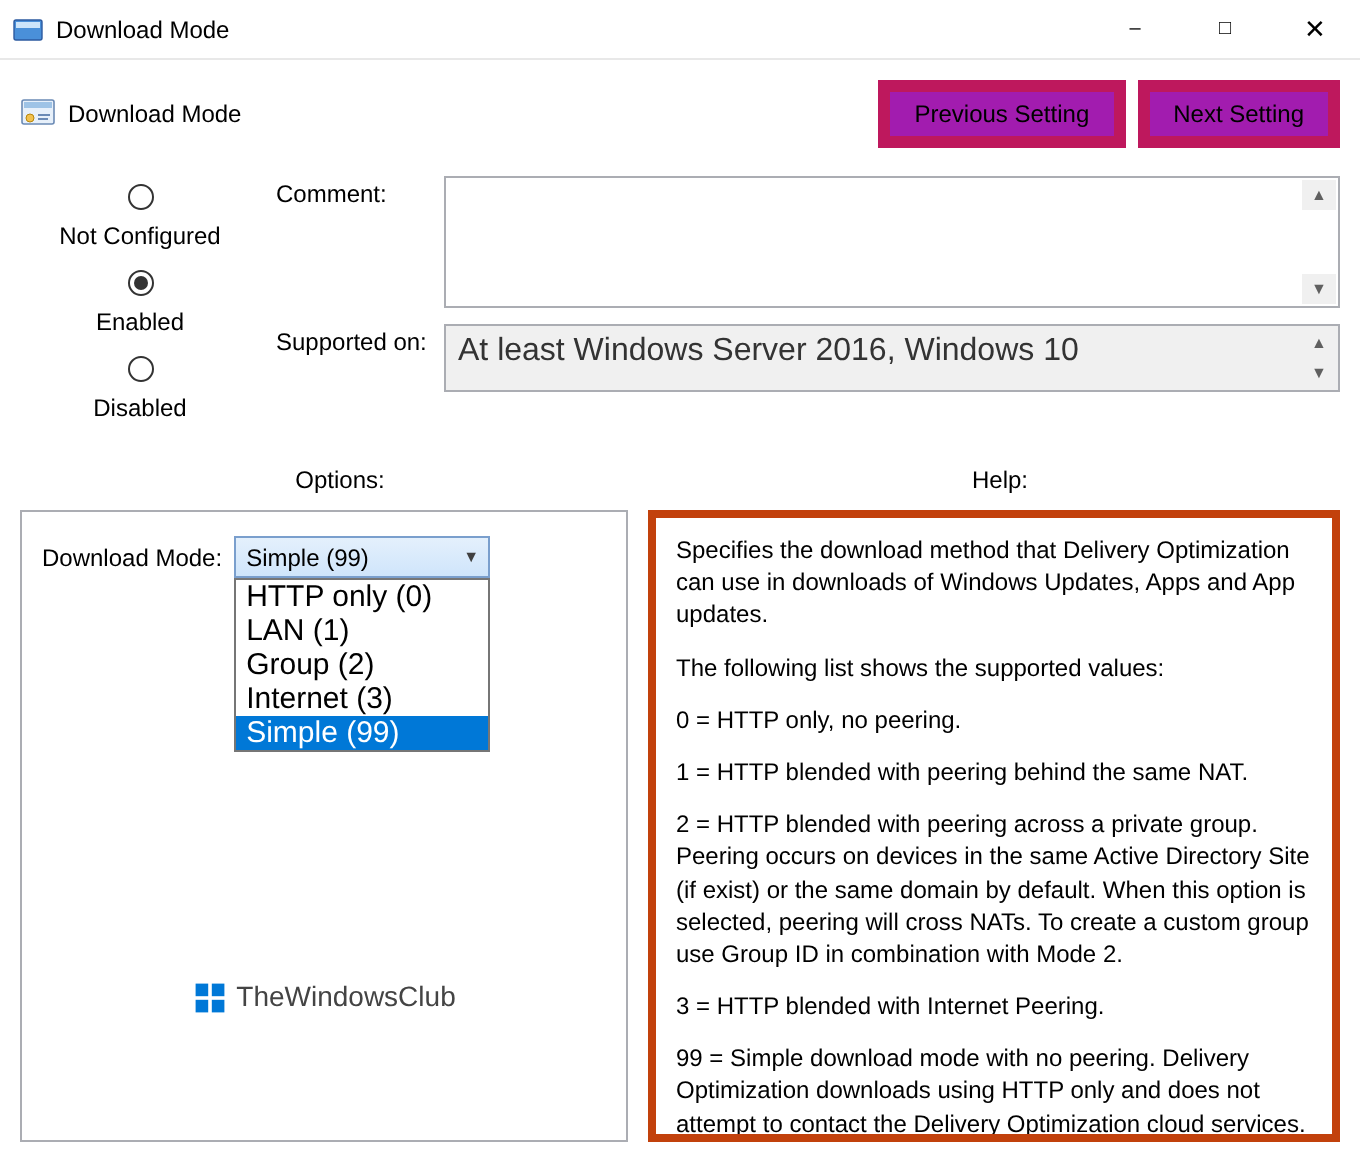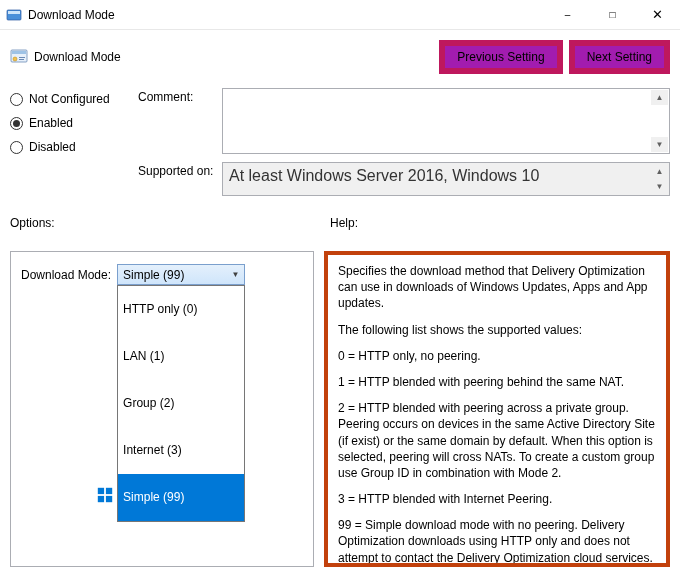--- a/index.html
+++ b/index.html
@@ -64,20 +64,21 @@
   .radio-col {
     width: 120px;
     padding-top: 4px;
   }
   .radio-item {
     display: flex;
     align-items: center;
     gap: 6px;
     margin-bottom: 10px;
     font-size: 12px;
+    flex-direction: column;
   }
   .radio-outer {
     width: 13px; height: 13px;
     border: 1px solid #333;
     border-radius: 50%;
     display: flex; align-items: center; justify-content: center;
   }
   .radio-inner {
     width: 7px; height: 7px;
     background: #333;
@@ -116,21 +117,22 @@
     display: flex; align-items: center; justify-content: center;
     font-size: 8px;
     color: #606060;
   }
   .scroll-arrow.up { top: 1px; }
   .scroll-arrow.down { bottom: 1px; }
 
   .labels-row {
     display: flex;
     margin-top: 12px;
-    margin-bottom: 21px;
+    margin-bottom: 8px;
+    text-align: center;
   }
   .left-label { width: 320px; }
   .right-label { flex: 1; }
 
   .bottom-row {
     display: flex;
     gap: 10px;
   }
   .options-panel {
     width: 304px;
@@ -176,22 +178,22 @@
   }
   .dropdown {
     position: absolute;
     left: 0; top: 21px;
     width: 128px;
     border: 1px solid #767676;
     background: #fff;
     z-index: 10;
   }
   .dd-item {
-    padding: 16px 5px;
-    font-size: 12px;
+    padding: 1px 5px;
+    font-size: 15px;
     line-height: 15px;
   }
   .dd-item.sel {
     background: #0078d7;
     color: #fff;
   }
 
   .watermark {
     position: absolute;
     left: 0; right: 0;

